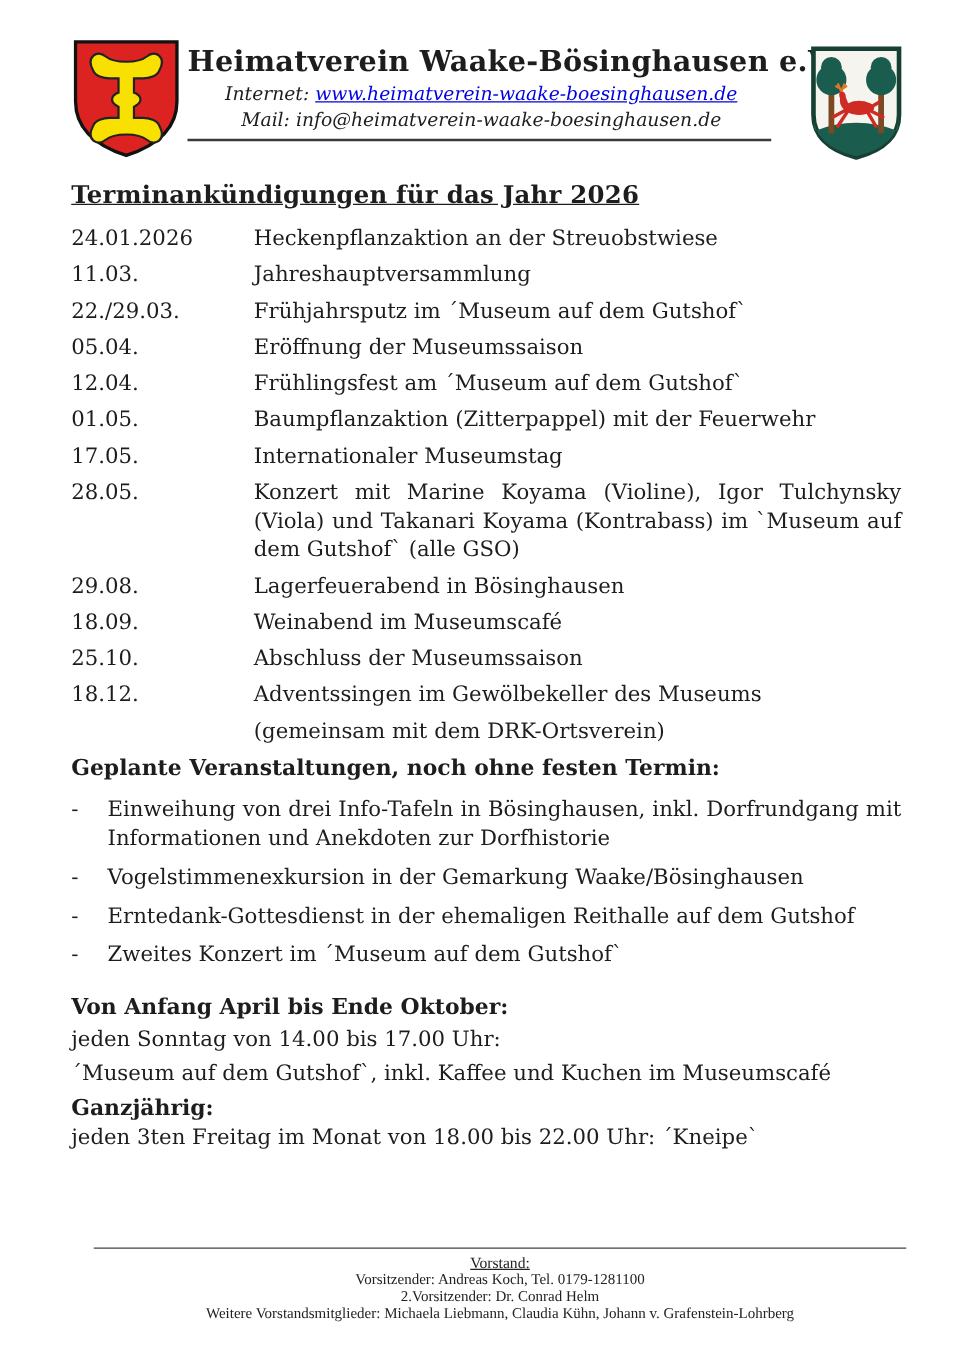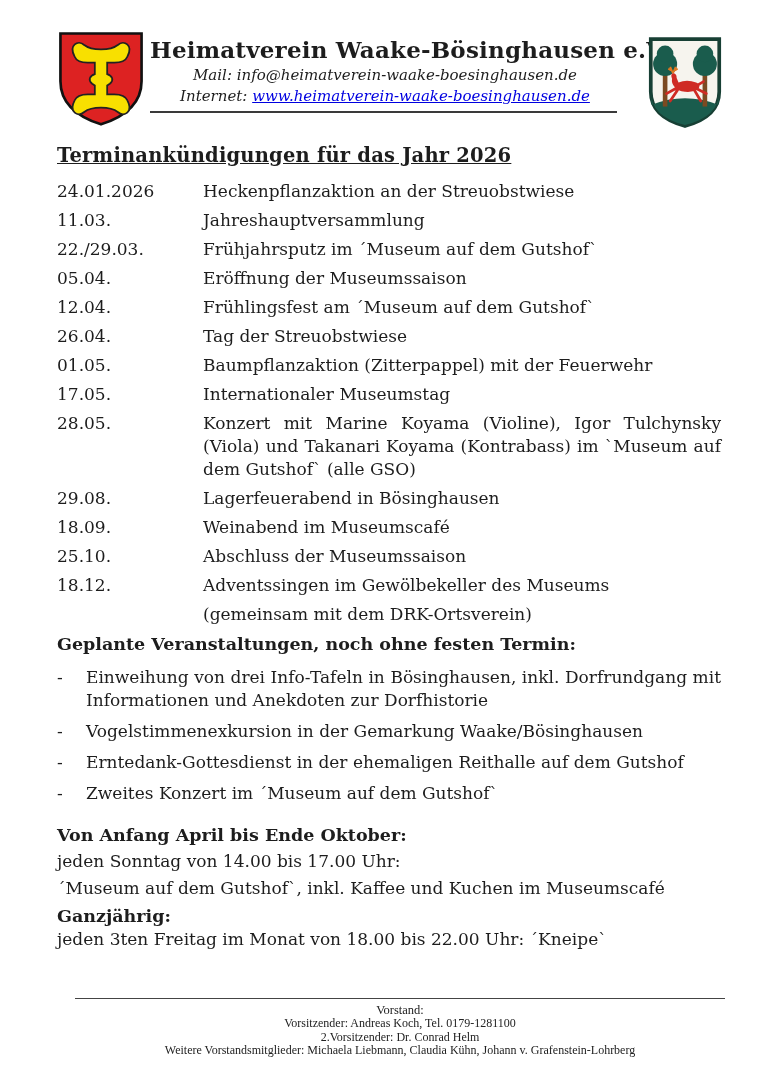--- a/index.html
+++ b/index.html
@@ -29,38 +29,38 @@
   .bullet-row { display:grid; grid-template-columns:29px 1fr; font-size:17px;
                 line-height:23px; margin-bottom:8px; }
   .bullet-row .bullet-text { text-align:justify; }
   .april-head { margin-top:18px; margin-bottom:3px; }
   .plain-line { font-size:17px; line-height:23px; margin-bottom:4px; }
   .year-head { margin-bottom:0; }
   
   footer { position:absolute; left:75px; top:998px; width:650px;
            font-family:"Liberation Serif", serif; text-align:center; color:#222; }
   .footer-rule { border-top:1.5px solid #444; margin-bottom:4px; }
-  .footer-head { font-size:12.5px; line-height:14px; }
+  .footer-head { font-size:12.5px; text-decoration:underline; line-height:14px; }
   .footer-line { font-size:12px; line-height:13.5px; }
 </style>
 </head>
 <body>
 
 <div class="page">
 
   <header>
     <svg class="crest-left" viewBox="0 0 100 110">
       <path d="M4,4 H96 V58 Q96,92 50,107 Q4,92 4,58 Z" fill="#dd2222" stroke="#111" stroke-width="3"></path>
       <path d="M20,30 C13,17 24,11 31,17 C36,21 45,22 50,22 C55,22 64,21 69,17 C76,11 87,17 80,30 C78,35 71,37 65,37 L57,37 L57,50 C63,52 65,57 60,61 L57,63 L57,73 L65,73 C71,73 78,75 80,80 C87,93 76,99 69,93 C64,89 55,88 50,88 C45,88 36,89 31,93 C24,99 13,93 20,80 C22,75 29,73 35,73 L43,73 L43,63 L40,61 C35,57 37,52 43,50 L43,37 L35,37 C29,37 22,35 20,30 Z" fill="#f8e000" stroke="#222" stroke-width="2"></path>
     </svg>
 
     <div class="header-text">
       <div class="org-title">Heimatverein Waake-Bösinghausen e.V.</div>
+      <div class="contact-line"><span>Internet: </span><a>www.heimatverein-waake-boesinghausen.de</a></div>
       <div class="contact-line"><span>Mail: </span><span>info@heimatverein-waake-boesinghausen.de</span></div>
-      <div class="contact-line"><span>Internet: </span><a>www.heimatverein-waake-boesinghausen.de</a></div>
       <div class="header-rule"></div>
     </div>
 
     <svg class="crest-right" viewBox="0 0 80 100">
       <path d="M3,3 H77 V60 Q77,87 40,97 Q3,87 3,60 Z" fill="#f6f4ee" stroke="#173f34" stroke-width="4"></path>
       <path d="M4,74 Q40,60 76,74 L77,60 Q77,87 40,96 Q3,87 3,60 Z" fill="#1a5c4d"></path>
       <rect x="16" y="36" width="5" height="40" fill="#7b4a22"></rect>
       <rect x="59" y="36" width="5" height="40" fill="#7b4a22"></rect>
       <circle cx="18.5" cy="30" r="13" fill="#1a5c4d"></circle>
       <circle cx="18.5" cy="19" r="9" fill="#1a5c4d"></circle>
@@ -90,24 +90,20 @@
           <div class="event-date">22./29.03.</div>
           <div class="event-desc">Frühjahrsputz im ´Museum auf dem Gutshof`</div>
         </div>
         <div class="event-row">
           <div class="event-date">05.04.</div>
           <div class="event-desc">Eröffnung der Museumssaison</div>
         </div>
         <div class="event-row">
           <div class="event-date">12.04.</div>
           <div class="event-desc">Frühlingsfest am ´Museum auf dem Gutshof`</div>
-        </div>
-        <div class="event-row">
-          <div class="event-date">26.04.</div>
-          <div class="event-desc">Tag der Streuobstwiese</div>
         </div>
         <div class="event-row">
           <div class="event-date">01.05.</div>
           <div class="event-desc">Baumpflanzaktion (Zitterpappel) mit der Feuerwehr</div>
         </div>
         <div class="event-row">
           <div class="event-date">17.05.</div>
           <div class="event-desc">Internationaler Museumstag</div>
         </div>
         <div class="event-row">

